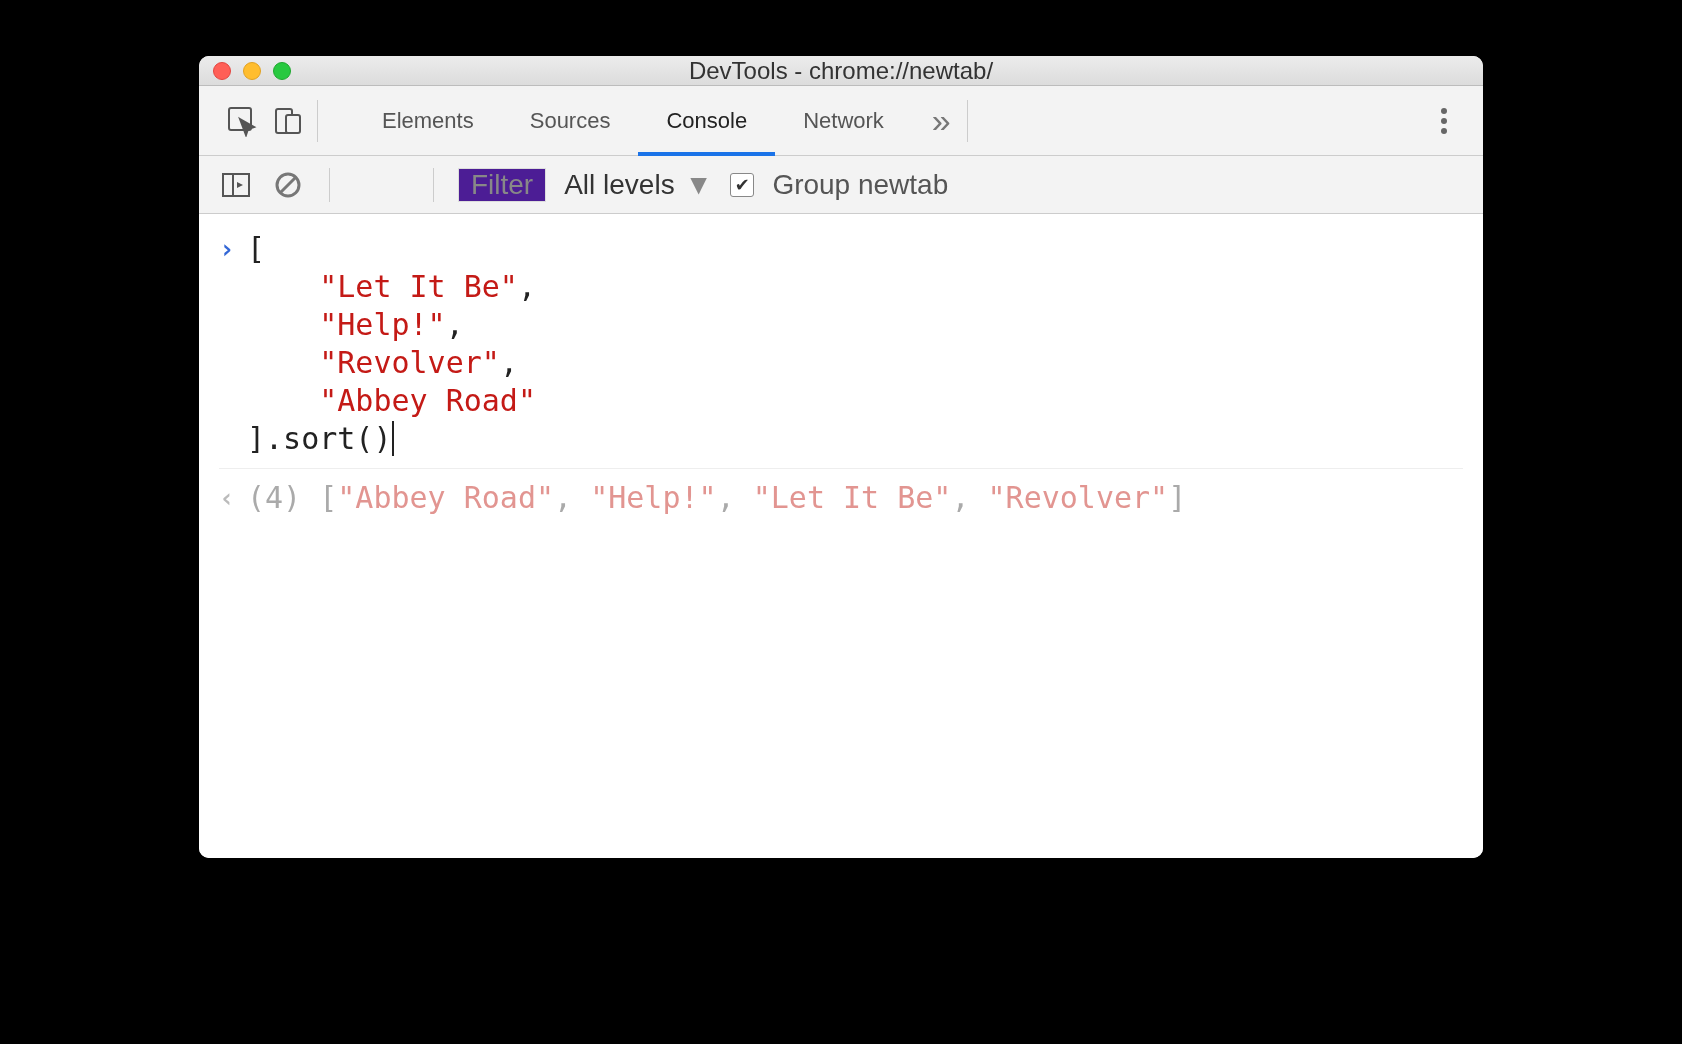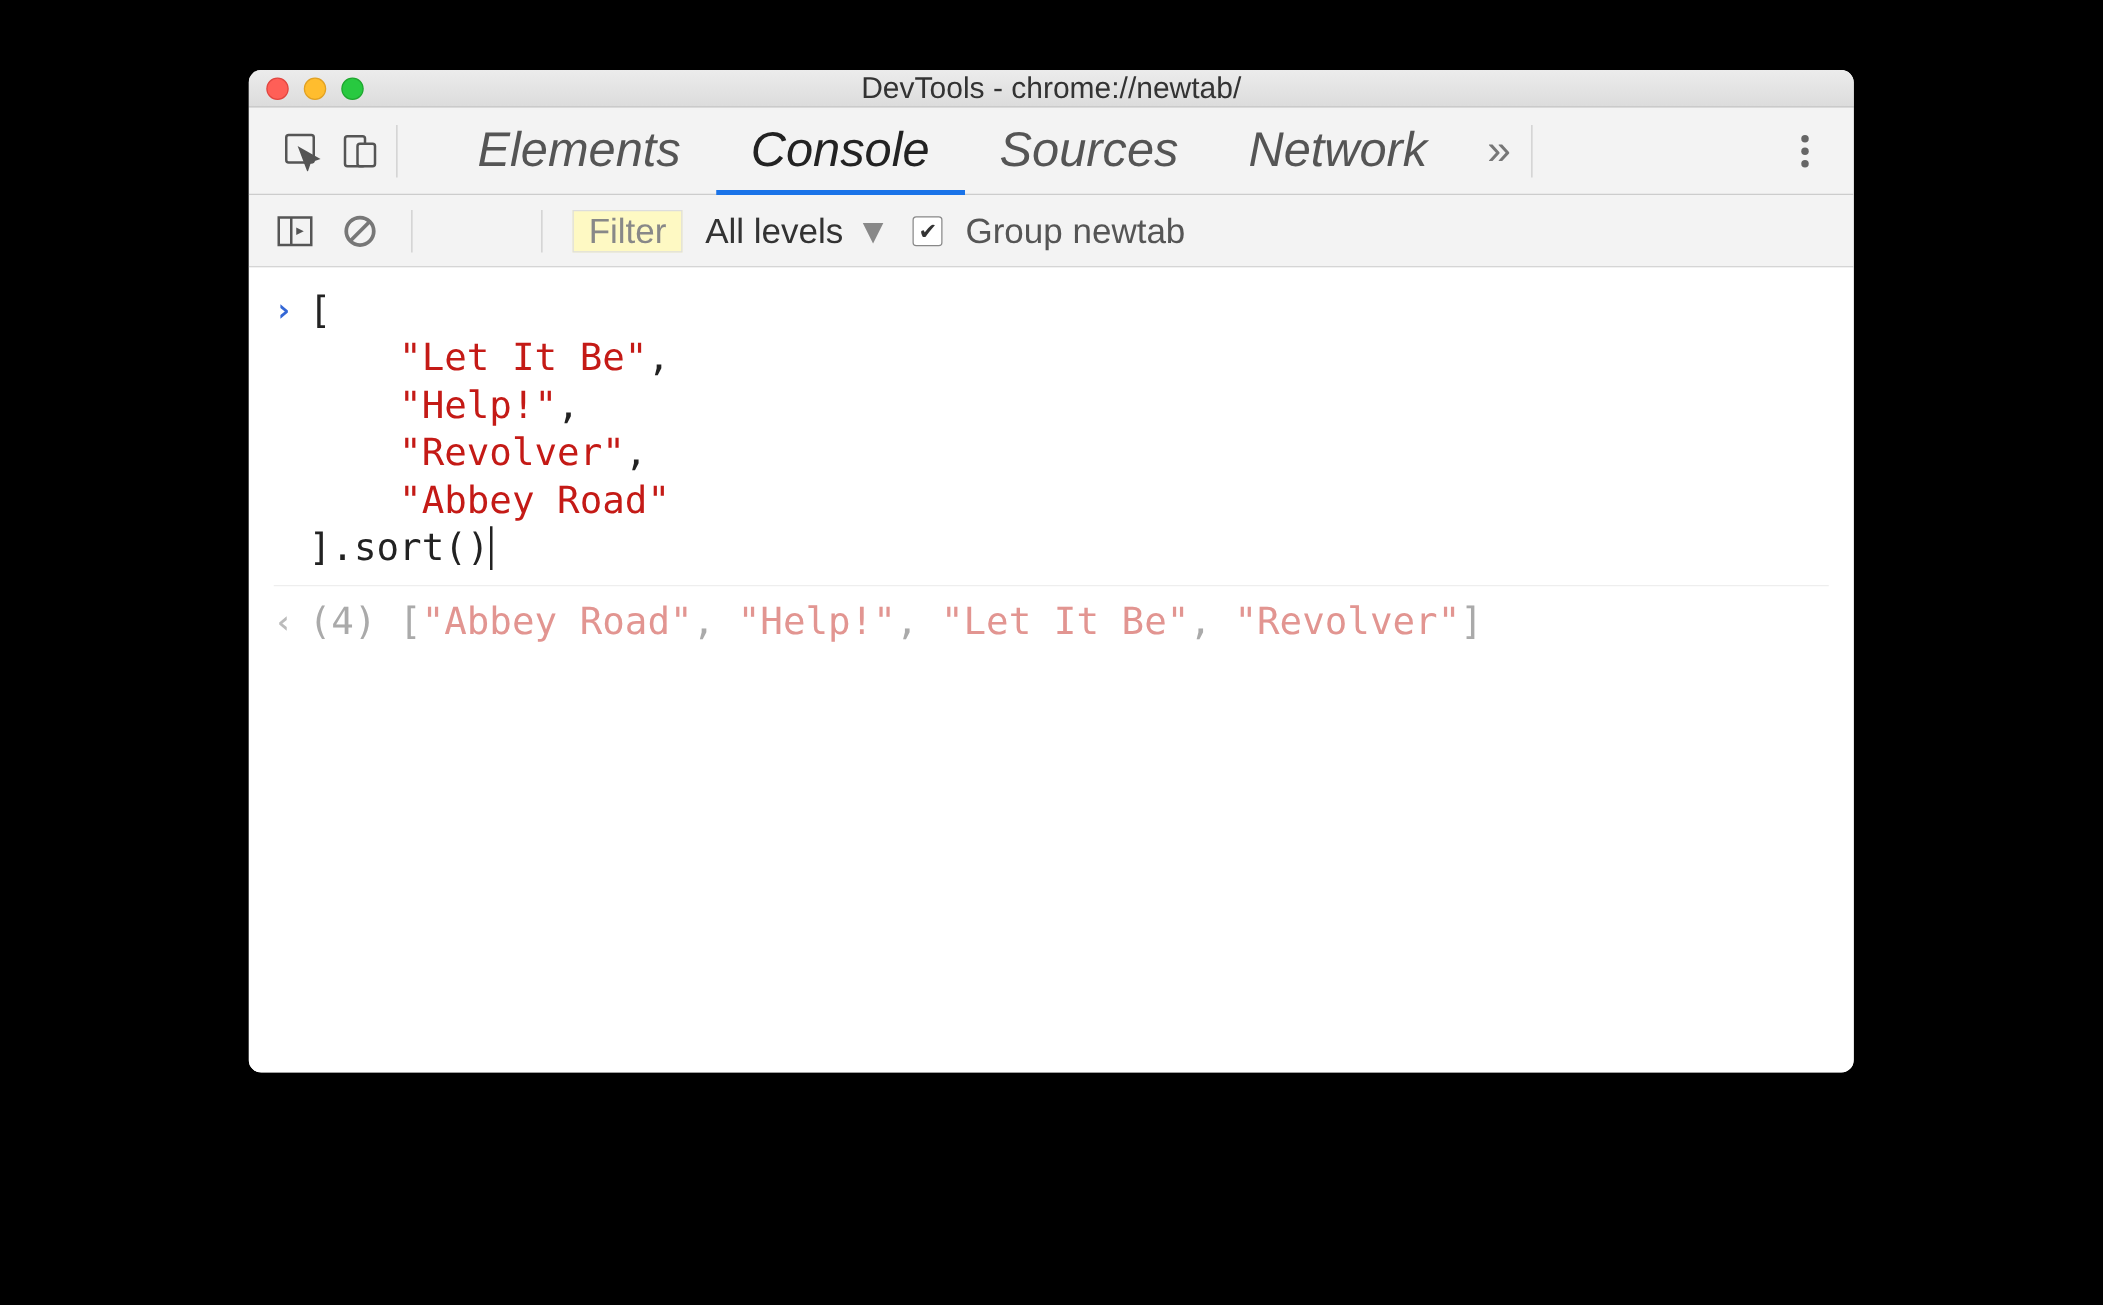--- a/index.html
+++ b/index.html
@@ -67,25 +67,24 @@
     .divider-v {
       width:1px; height:42px; background:#ccc; margin:0 6px;
     }
     .tabs {
       display:flex; align-items:stretch; height:100%;
       margin-left: 30px;
     }
     .tab {
       padding: 0 28px;
       display:flex; align-items:center;
-      font-size: 39px;
+      font-size: 22px;
       color:#555;
       cursor:pointer;
       position:relative;
-      font-style:italic;
     }
     .tab.active {
       color:#222;
     }
     .tab.active::after{
       content:""; position:absolute; left:0; right:0; bottom:-1px; height:4px; background:#1a73e8;
     }
     .tab-overflow {
       margin-left: 10px;
       color:#777; font-size:34px; padding:0 10px;
@@ -106,21 +105,21 @@
       overflow:hidden;
       white-space:nowrap;
     }
     .ctx-select {
       display:flex; align-items:center; gap: 220px;
       padding: 4px 8px;
       color:#333;
       flex-direction:column;
     }
     .filter-box {
-      background:#fef9c3;
+      background:#4c1d95;
       border:1px solid #ddd;
       padding: 0 12px;
       color:#888;
       font-size:28px;
     }
     .levels {
       display:flex; align-items:center; gap:10px; color:#333;
     }
     .check {
       width:24px;height:24px;border:1px solid #888;background:#fff;display:inline-flex;align-items:center;justify-content:center;font-size:18px;color:#333;border-radius:3px;
@@ -190,22 +189,22 @@
     </div>
     <div class="icon-btn">
       <svg width="32" height="32" viewBox="0 0 32 32" fill="none" stroke="#555" stroke-width="2">
         <rect x="4" y="4" width="16" height="24" rx="2"></rect>
         <rect x="14" y="10" width="14" height="18" rx="2" fill="#f3f3f3"></rect>
       </svg>
     </div>
     <div class="divider-v"></div>
     <div class="tabs">
       <div class="tab">Elements</div>
+      <div class="tab">Sources</div>
       <div class="tab active">Console</div>
-      <div class="tab">Sources</div>
       <div class="tab">Network</div>
     </div>
     <div class="tab-overflow">»</div>
     <div class="divider-v"></div>
     <div class="kebab">
       <svg width="10" height="32" viewBox="0 0 10 32">
         <circle cx="5" cy="6" r="3" fill="#666"></circle>
         <circle cx="5" cy="16" r="3" fill="#666"></circle>
         <circle cx="5" cy="26" r="3" fill="#666"></circle>
       </svg>

